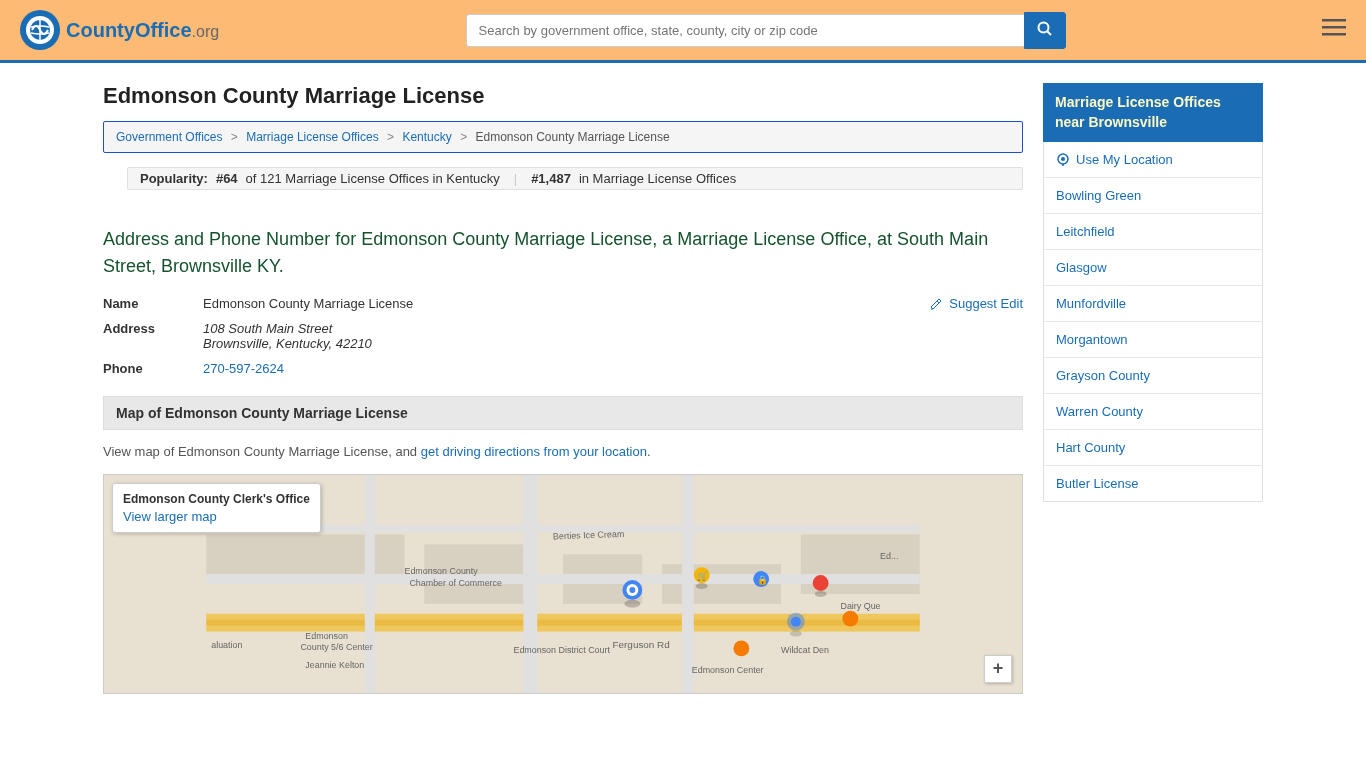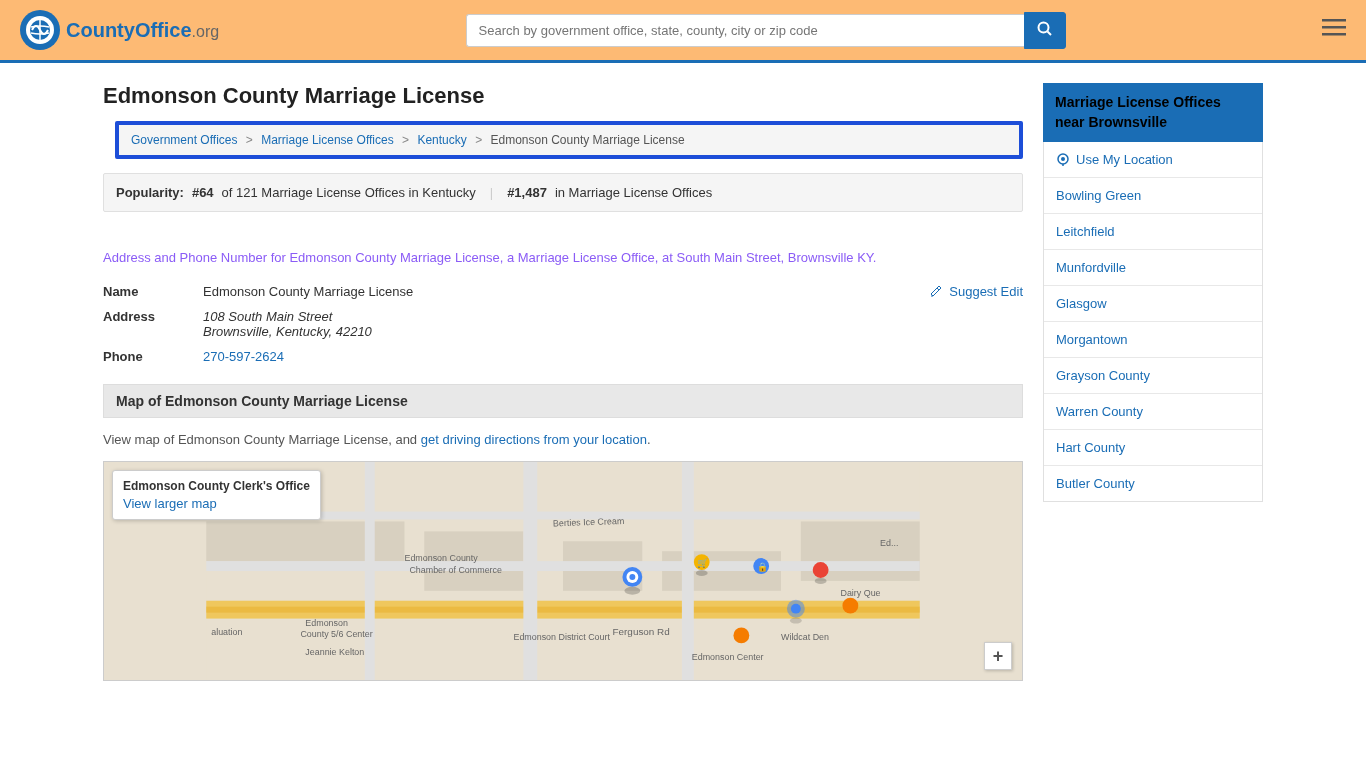--- a/index.html
+++ b/index.html
@@ -76,60 +76,60 @@
       margin-bottom: 12px;
     }
 
     
     .breadcrumb {
       font-size: 12px;
       color: #555;
       margin-bottom: 14px;
       padding: 8px 12px;
       background: #f5f5f5;
-      border: 4px solid #1d4ed8;
+      border: 1px solid #1d4ed8;
       border-radius: 2px;
-      margin-left: 12px;
     }
     .breadcrumb a {
       color: #1a6db5;
       text-decoration: none;
     }
     .breadcrumb .sep { margin: 0 5px; color: #888; }
 
     
     .popularity-bar {
       display: flex;
       align-items: center;
       gap: 8px;
-      padding: 11px 12px;
+      padding: 3px 12px;
       background: #f5f5f5;
       border: 1px solid #e0e0e0;
       border-radius: 2px;
       font-size: 13px;
       margin-bottom: 18px;
+      margin-left: 24px;
     }
     .popularity-bar strong { font-weight: bold; }
     .pop-divider { color: #ccc; margin: 0 6px; }
 
     
     .section-header {
       background: #e8e8e8;
       padding: 8px 12px;
       font-weight: bold;
       font-size: 14px;
       color: #333;
       margin-bottom: 12px;
       border: 1px solid #ddd;
     }
 
     
     .contact-desc {
-      font-size: 13px;
-      color: #8b5cf6;
+      font-size: 18px;
+      color: #14532d;
       margin-bottom: 16px;
       line-height: 1.5;
       margin-top: 36px;
     }
     .info-row {
       display: flex;
       margin-bottom: 10px;
       align-items: flex-start;
     }
     .info-label {
@@ -250,21 +250,21 @@
     }
 
     
     .sidebar {
       width: 220px;
       min-width: 220px;
     }
 
     .sidebar-header {
       background: #1a6db5;
-      color: #000000;
+      color: #fef9c3;
       padding: 10px 12px;
       font-size: 14px;
       font-weight: bold;
       line-height: 1.4;
       margin-bottom: 0;
     }
 
     .sidebar-list {
       border: 1px solid #e0e0e0;
       border-top: none;
@@ -470,37 +470,37 @@
         <a href="#">Use My Location</a>
       </div>
 
       <div class="sidebar-item">
         <a href="#">Bowling Green</a>
       </div>
       <div class="sidebar-item">
         <a href="#">Leitchfield</a>
       </div>
       <div class="sidebar-item">
+        <a href="#">Glasgow</a>
+      </div>
+      <div class="sidebar-item">
         <a href="#">Munfordville</a>
       </div>
       <div class="sidebar-item">
-        <a href="#">Glasgow</a>
-      </div>
-      <div class="sidebar-item">
         <a href="#">Morgantown</a>
       </div>
       <div class="sidebar-item">
         <a href="#">Grayson County</a>
       </div>
       <div class="sidebar-item">
         <a href="#">Warren County</a>
       </div>
       <div class="sidebar-item">
         <a href="#">Hart County</a>
       </div>
       <div class="sidebar-item">
-        <a href="#">Butler County</a>
+        <a href="#">Butler License</a>
       </div>
 
     </div>
   </aside>
 
 </div>
 
 </body></html>

